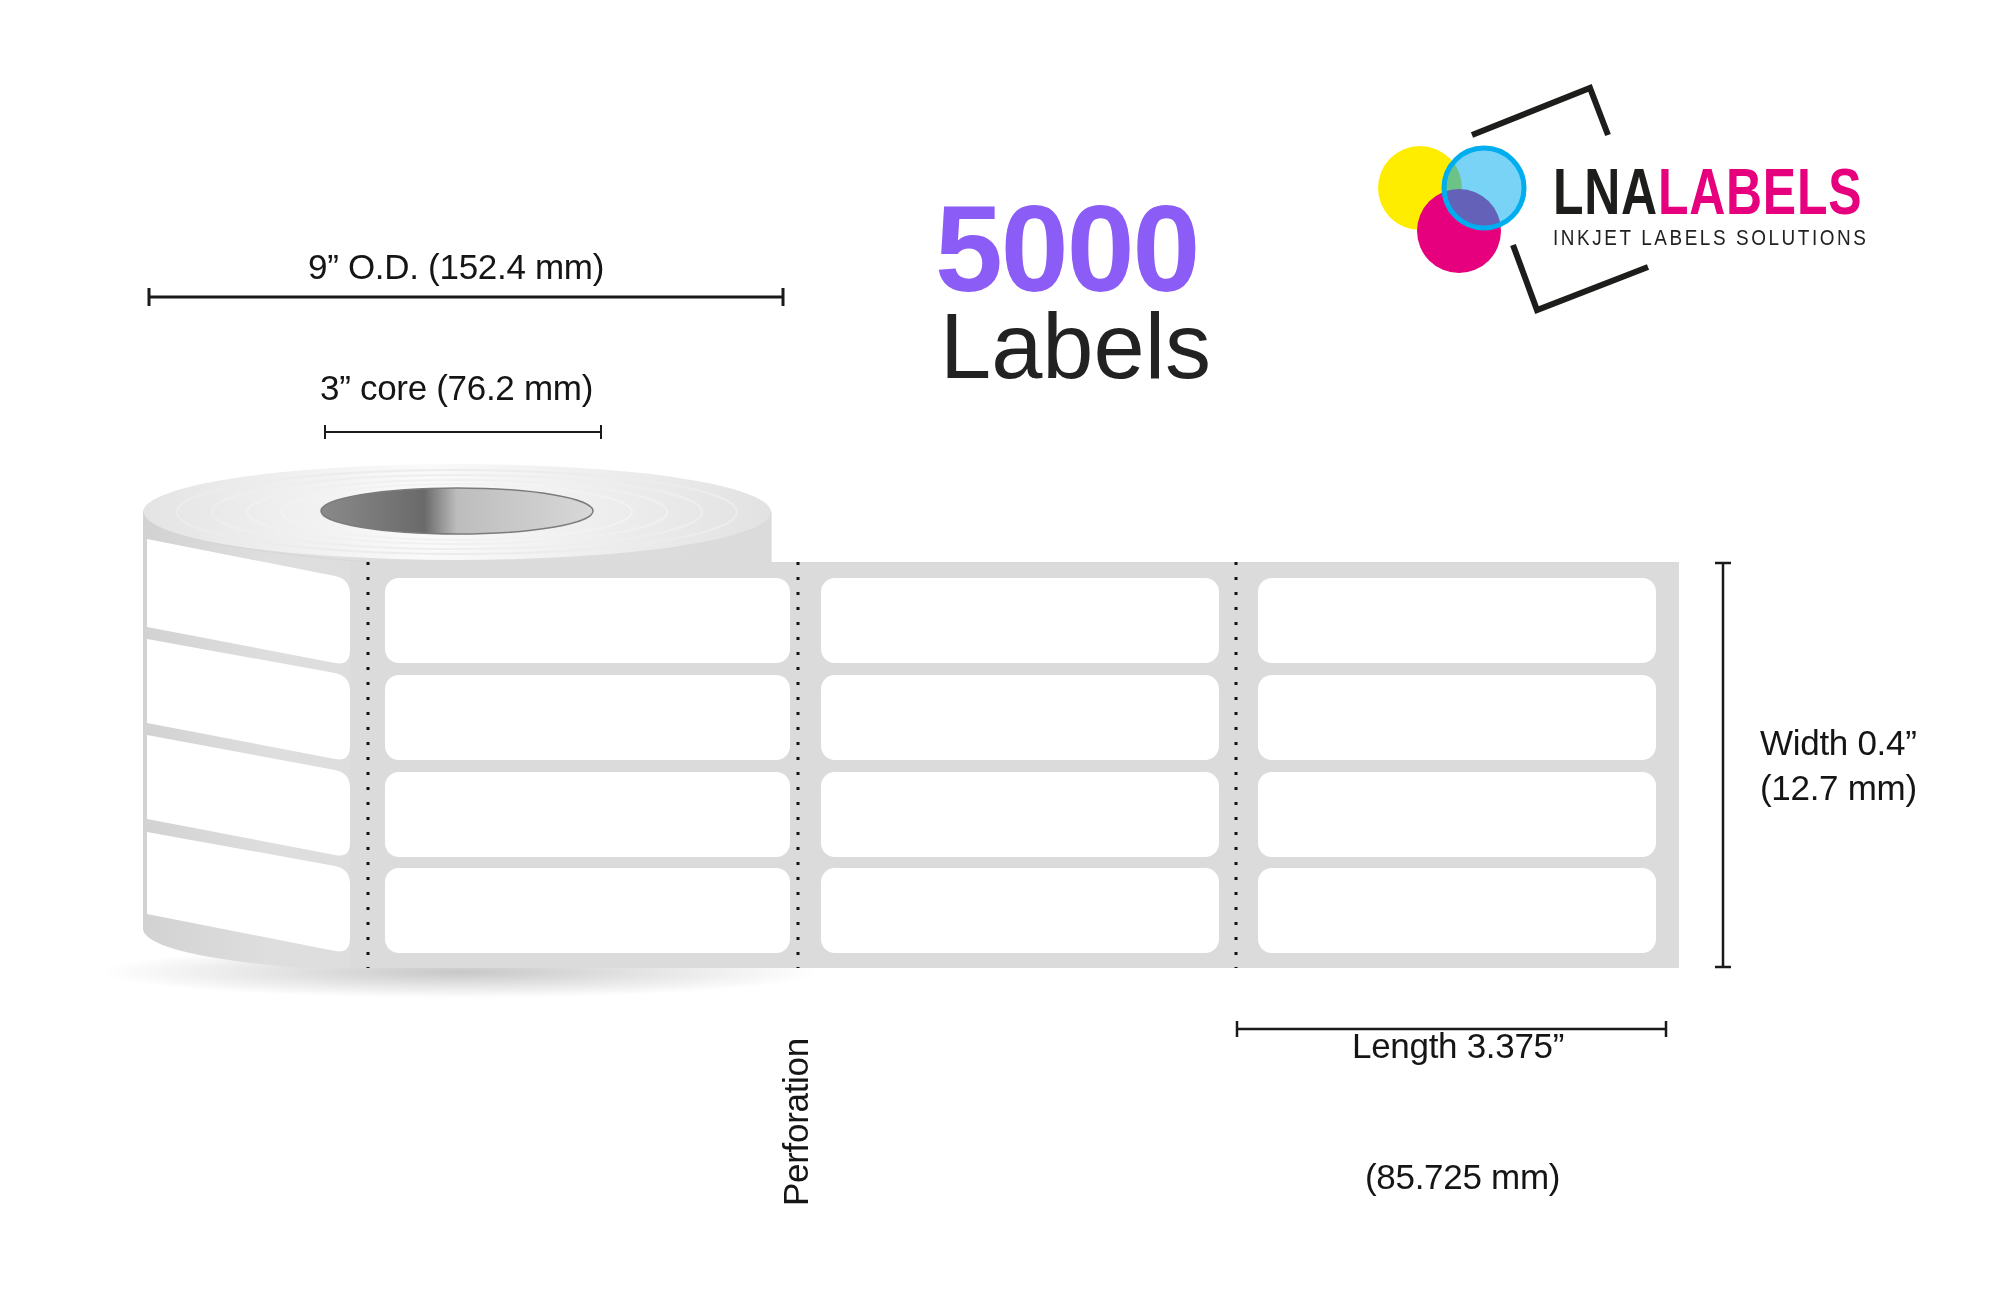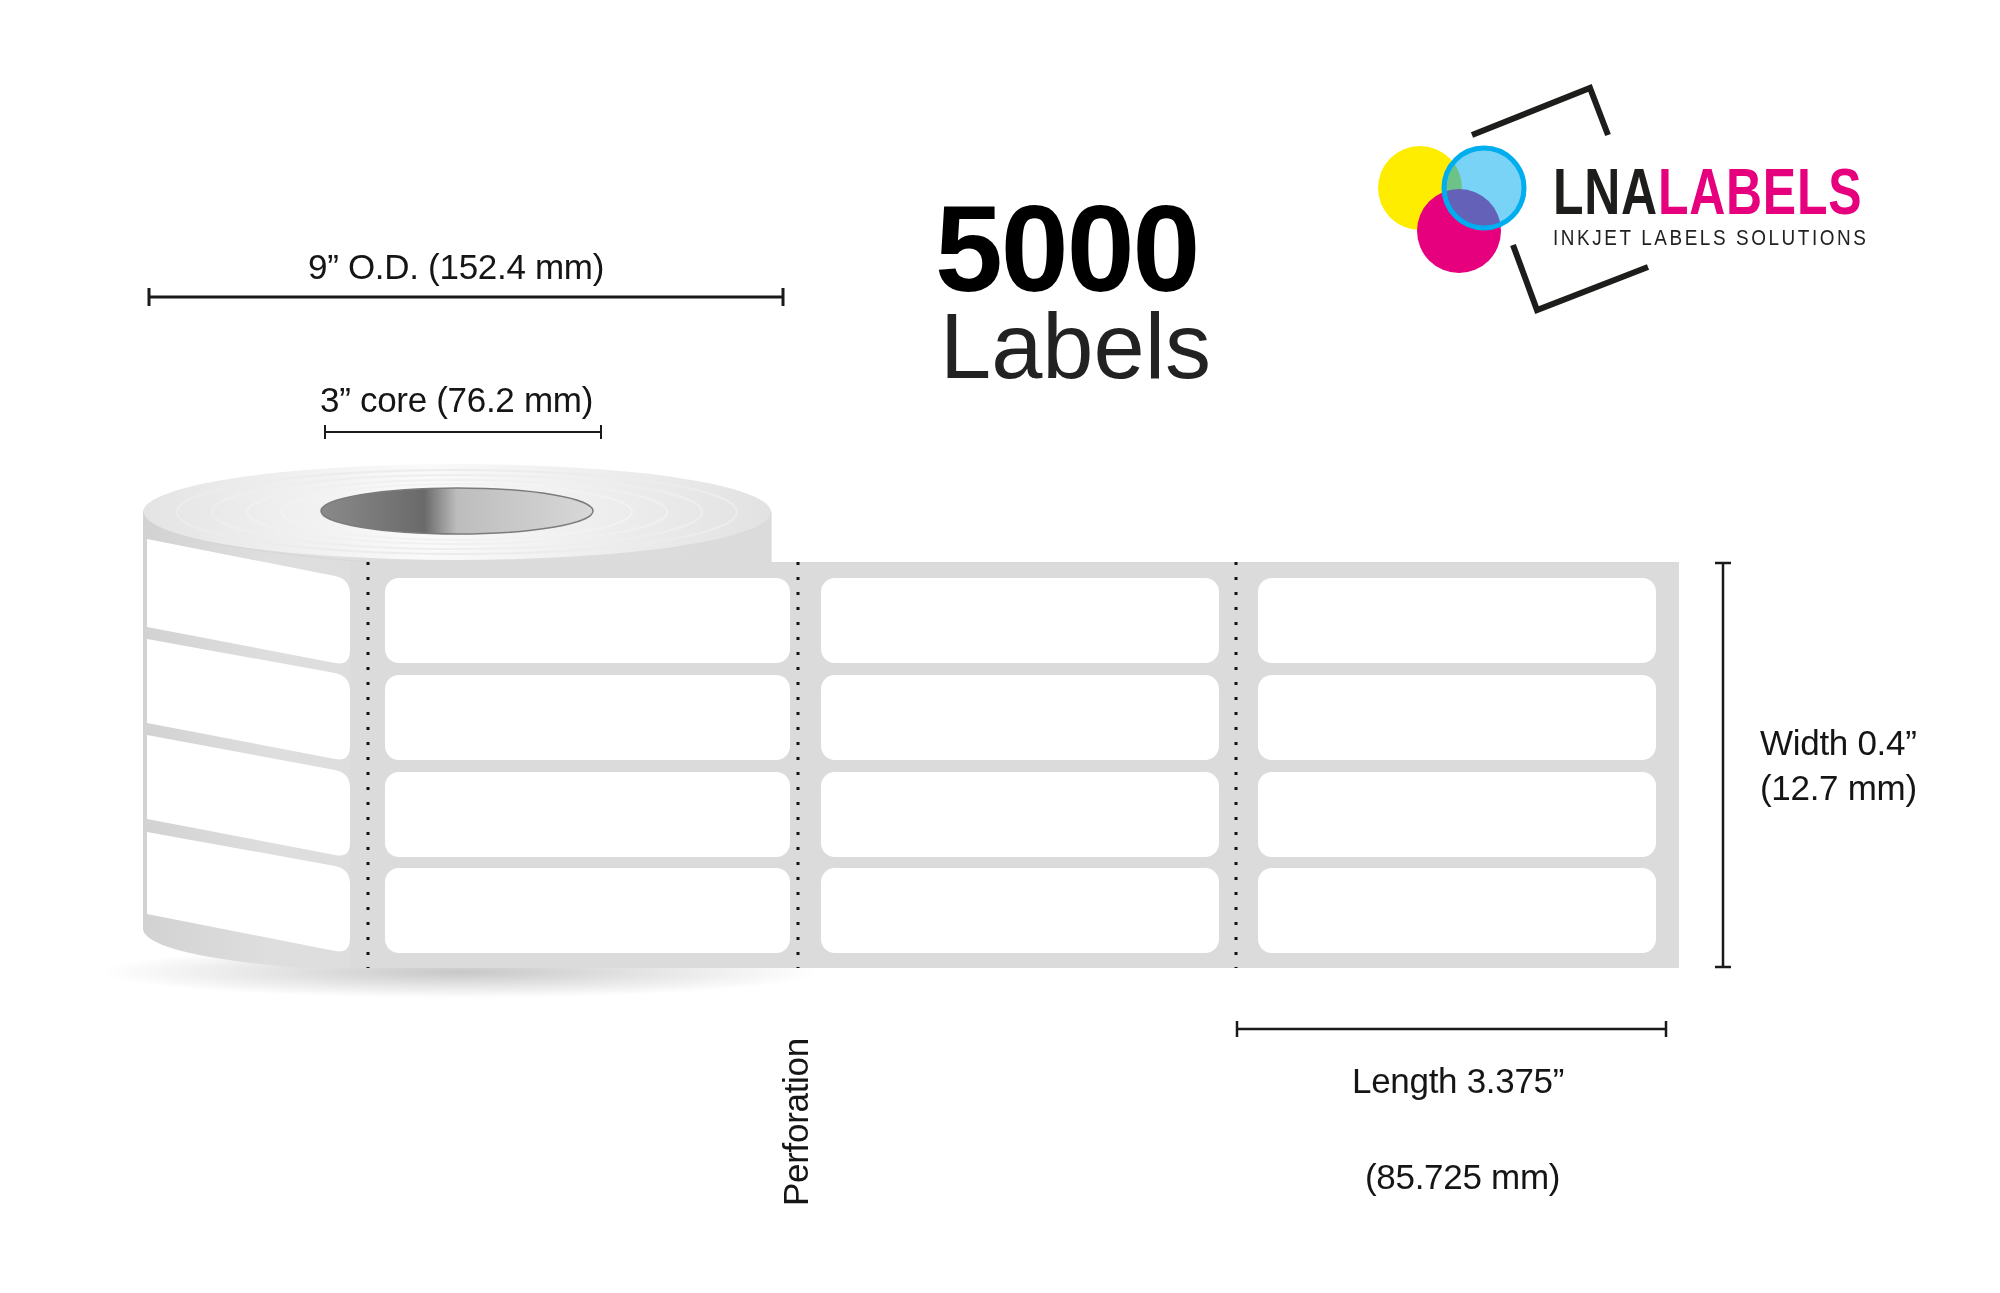--- a/index.html
+++ b/index.html
@@ -134,31 +134,31 @@
     <clipPath id="cyanClip">
         <circle cx="1484" cy="188" r="40"></circle>
       </clipPath>
     <circle cx="1420" cy="188" r="42" fill="#6cc287" clip-path="url(#cyanClip)"></circle>
     <circle cx="1459" cy="231" r="42" fill="#6461b8" clip-path="url(#cyanClip)"></circle>
     <circle cx="1484" cy="188" r="40" fill="none" stroke="#00aeef" stroke-width="5"></circle>
   </g>
 </svg>
 
 <div class="abs dim-text" style="left:308px; top:249px;">9” O.D. (152.4 mm)</div>
-<div class="abs dim-text" style="left:320px; top:370px;margin-top:12px;">3” core (76.2 mm)</div>
+<div class="abs dim-text" style="left:320px; top:370px;">3” core (76.2 mm)</div>
 
-<div class="abs headline-num" style="left:935px; top:188px; color:#000000;">5000</div>
+<div class="abs headline-num" style="left:935px; top:188px; color:#8b5cf6;">5000</div>
 <div class="abs headline-word" style="left:940px; top:300px;">Labels</div>
 
 <div class="abs" style="left:1553px; top:160px;">
   <div class="logo-main">
     <span style="color:#1d1d1b;">LNA</span><span style="color:#e6007e;">LABELS</span>
   </div>
 </div>
 <div class="abs logo-tag" style="left:1553px; top:227px;">INKJET LABELS  SOLUTIONS</div>
 
 <div class="abs dim-text" style="left:1760px; top:725px;">Width 0.4”</div>
 <div class="abs dim-text" style="left:1760px; top:770px;">(12.7 mm)</div>
 
-<div class="abs dim-text" style="left:1352px; top:1063px;text-align:right;">Length 3.375”</div>
+<div class="abs dim-text" style="left:1352px; top:1028px;text-align:right;">Length 3.375”</div>
 <div class="abs dim-text" style="left:1365px; top:1159px;">(85.725 mm)</div>
 
 <div class="abs dim-text perf-label" style="left:778px; top:1206px;">Perforation</div>
 
 </body></html>

